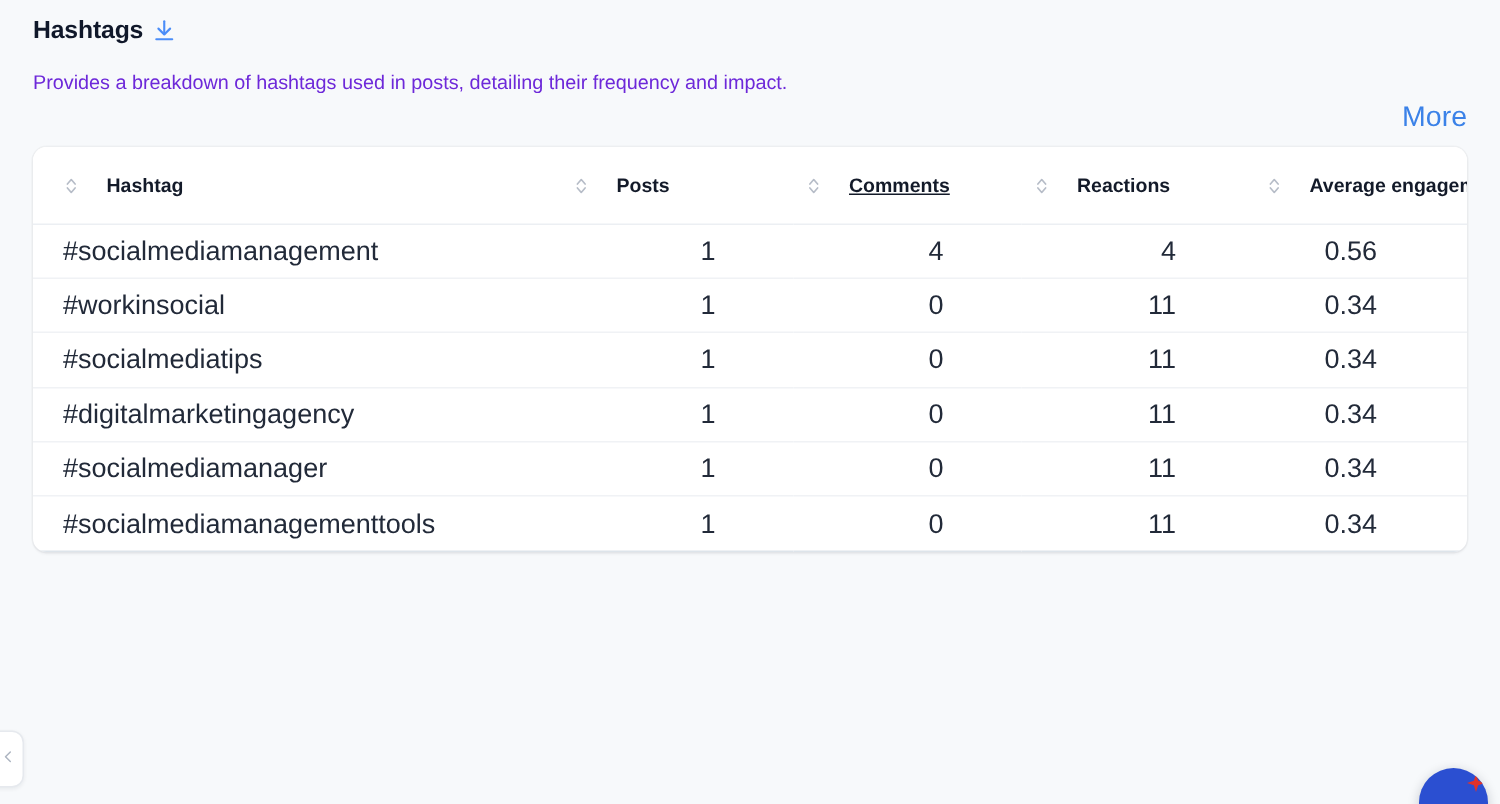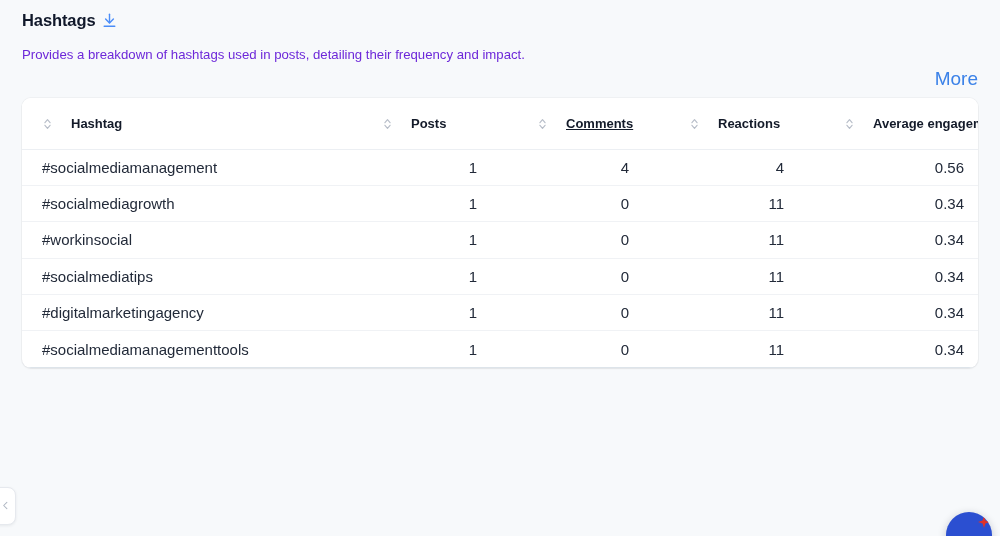--- a/index.html
+++ b/index.html
@@ -125,36 +125,36 @@
     width: 11px;
     height: 13px;
     display: inline-flex;
     align-items: center;
     justify-content: center;
     opacity: 0.72;
   }
 
   tbody td {
     height: 36.4px;
-    font-size: 15px;
+    font-size: 18px;
     color: #222a39;
     border-bottom: 1px solid #f0f2f5;
     vertical-align: middle;
     white-space: nowrap;
   }
   tbody tr:last-child td { border-bottom: 1px solid #dde4ea; margin-top: 13px; }
 
   td.cell-hashtag { padding-left: 20px; text-align: left; }
   td.num { text-align: right; padding-right: 0; }
 
   
   td.cell-posts     { padding-right: 52px; }
   td.cell-comments  { padding-right: 52px; }
   td.cell-reactions { padding-right: 52px; }
-  td.cell-avg       { padding-right: 14px; }
+  td.cell-avg       { padding-right: 14px; text-align: center; }
 
   th.col-posts      { padding-left: 8px; }
   th.col-comments   { padding-left: 8px; text-decoration: underline; }
   th.col-reactions  { padding-left: 8px; }
   th.col-avg        { padding-left: 8px; }
 
   
   .collapse-handle {
     position: absolute;
     left: -10px;
@@ -288,42 +288,42 @@
       </thead>
       <tbody id="table-body">
           <tr>
             <td class="cell-hashtag">#socialmediamanagement</td>
             <td class="num cell-posts">1</td>
             <td class="num cell-comments">4</td>
             <td class="num cell-reactions">4</td>
             <td class="num cell-avg">0.56</td>
           </tr>
           <tr>
-            <td class="cell-hashtag">#socialmediagrowth</td>
-            <td class="num cell-posts">1</td>
-            <td class="num cell-comments">0</td>
-            <td class="num cell-reactions">11</td>
-            <td class="num cell-avg">0.34</td>
-          </tr>
-          <tr>
             <td class="cell-hashtag">#workinsocial</td>
             <td class="num cell-posts">1</td>
             <td class="num cell-comments">0</td>
             <td class="num cell-reactions">11</td>
             <td class="num cell-avg">0.34</td>
           </tr>
           <tr>
             <td class="cell-hashtag">#socialmediatips</td>
             <td class="num cell-posts">1</td>
             <td class="num cell-comments">0</td>
             <td class="num cell-reactions">11</td>
             <td class="num cell-avg">0.34</td>
           </tr>
           <tr>
             <td class="cell-hashtag">#digitalmarketingagency</td>
+            <td class="num cell-posts">1</td>
+            <td class="num cell-comments">0</td>
+            <td class="num cell-reactions">11</td>
+            <td class="num cell-avg">0.34</td>
+          </tr>
+          <tr>
+            <td class="cell-hashtag">#socialmediamanager</td>
             <td class="num cell-posts">1</td>
             <td class="num cell-comments">0</td>
             <td class="num cell-reactions">11</td>
             <td class="num cell-avg">0.34</td>
           </tr>
           <tr>
             <td class="cell-hashtag">#socialmediamanagementtools</td>
             <td class="num cell-posts">1</td>
             <td class="num cell-comments">0</td>
             <td class="num cell-reactions">11</td>

